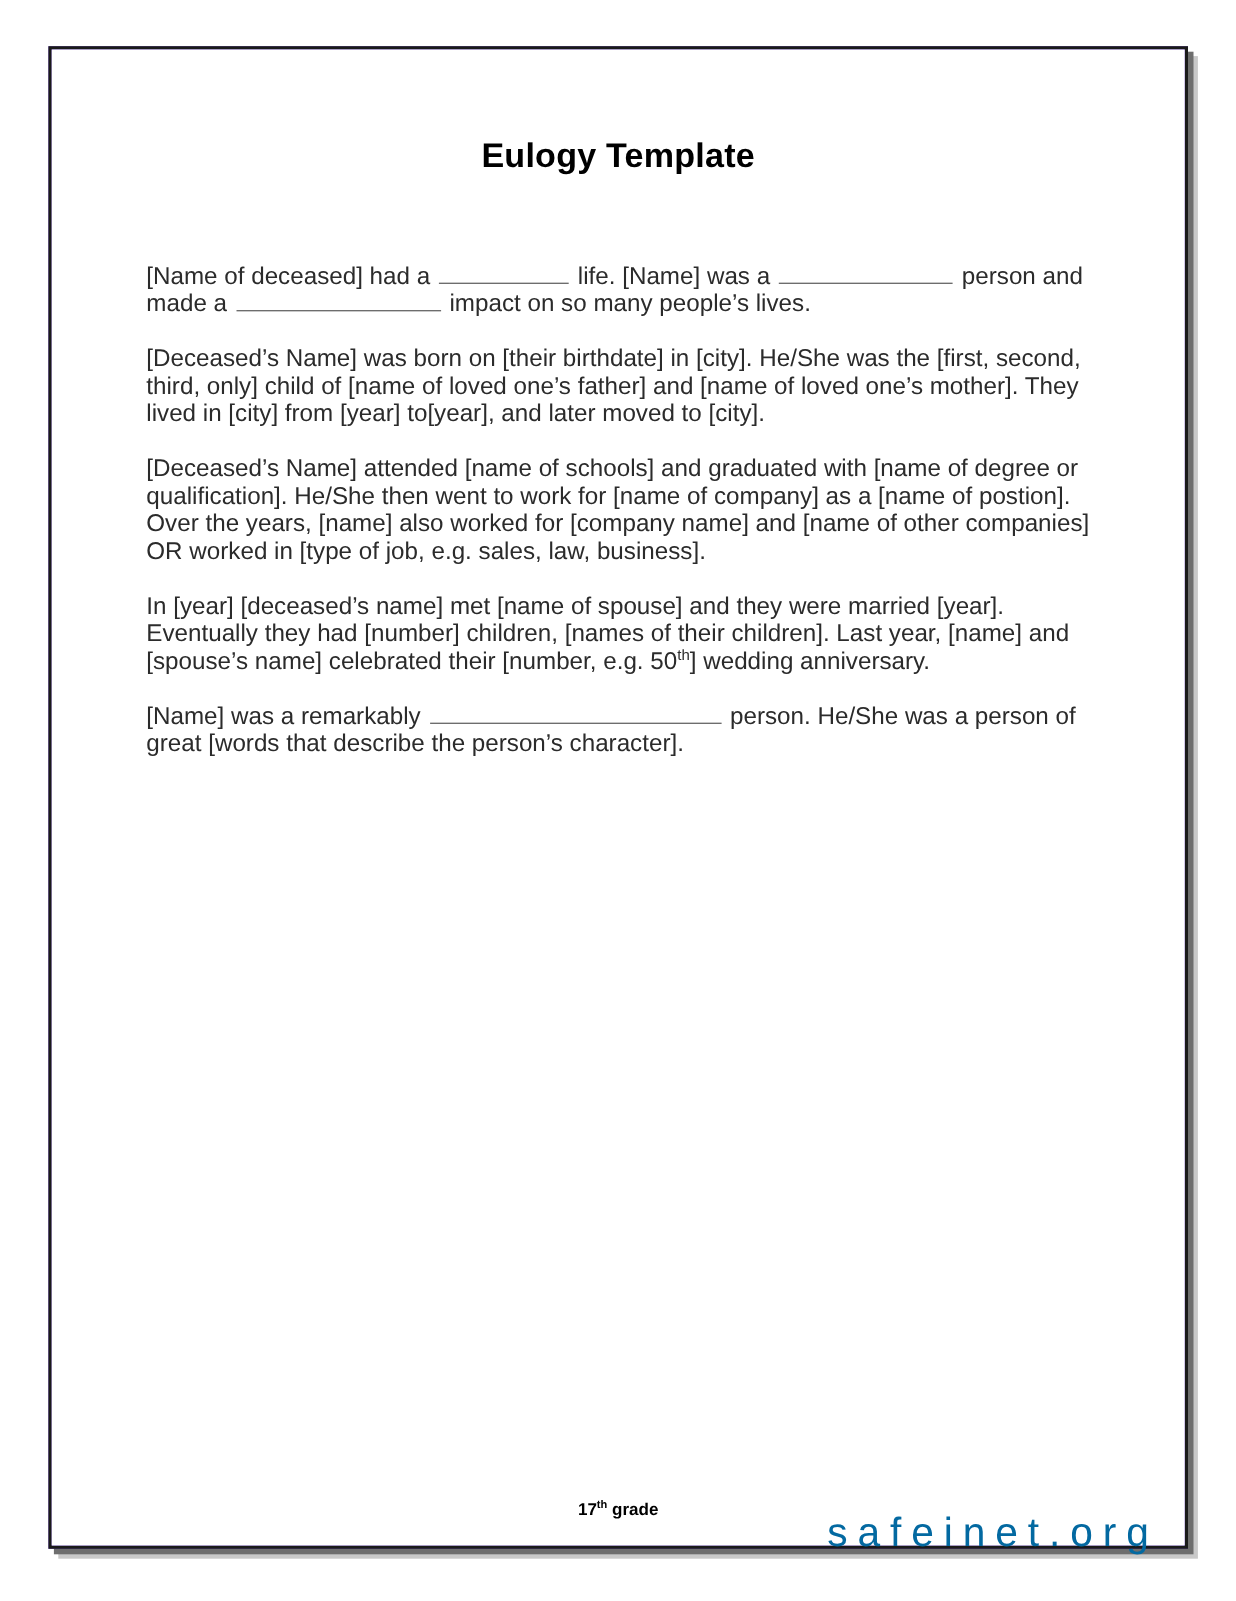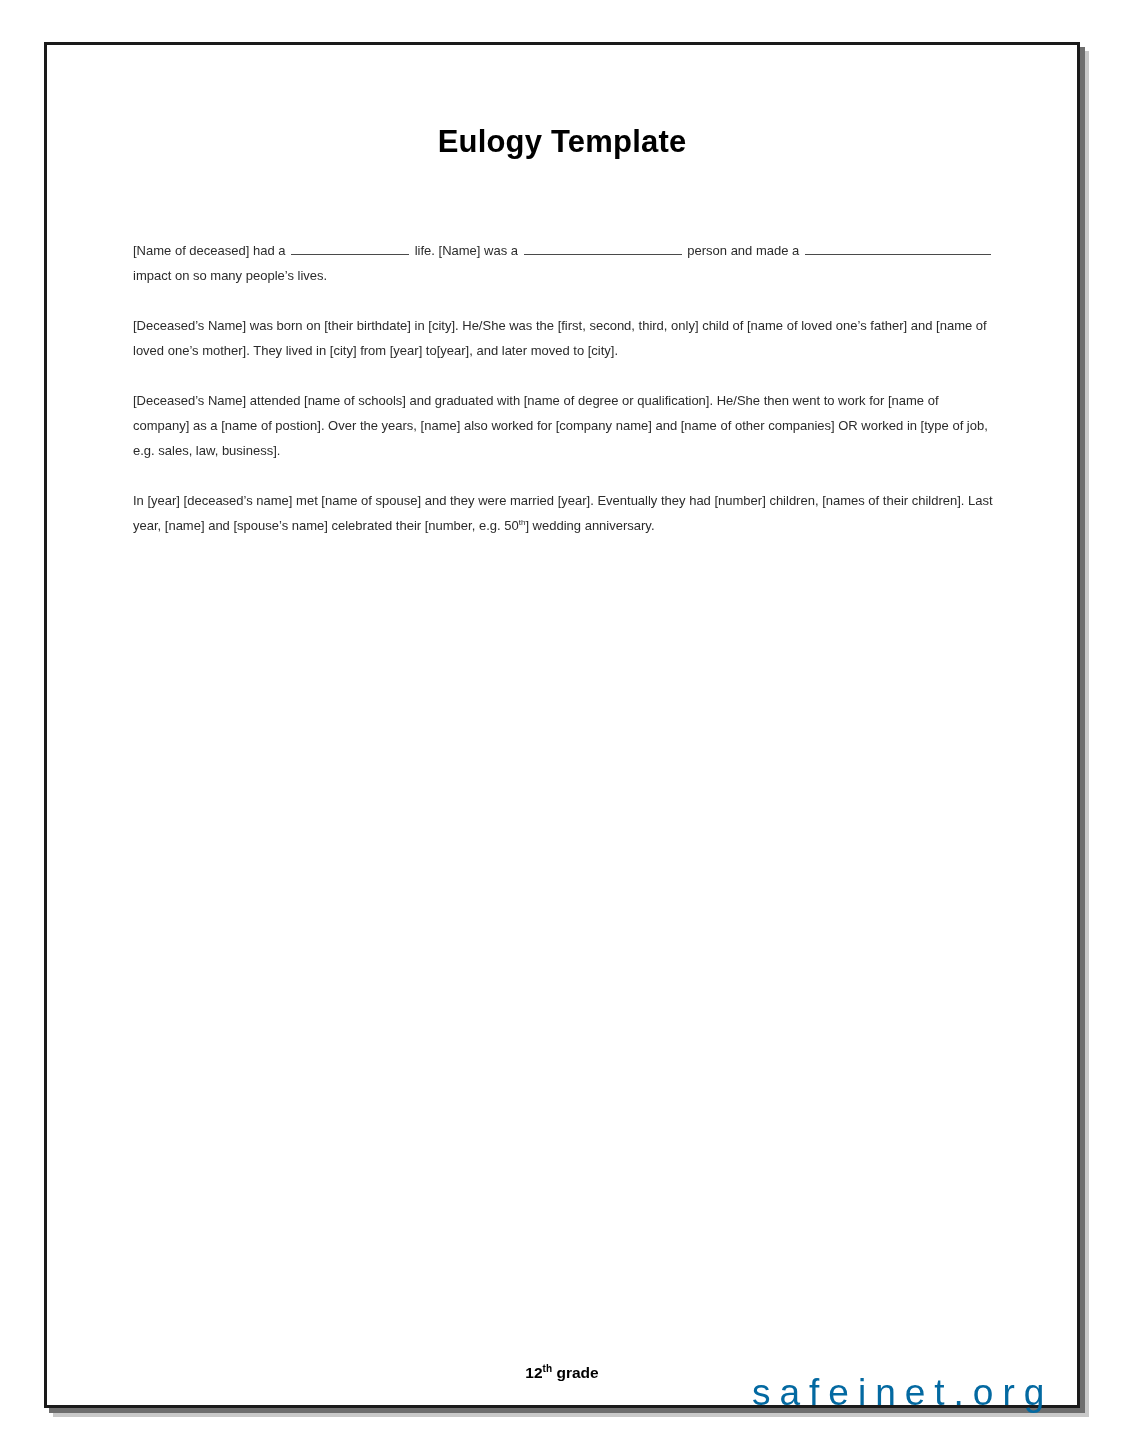--- a/index.html
+++ b/index.html
@@ -53,21 +53,21 @@
 
   
   #doc-body {
     position: absolute;
     left: 86px;
     top: 193px;
     width: 862px;
   }
 
   .para {
-    font-size: 13px;
+    font-size: 22px;
     line-height: 25px;
     color: #2b2b2b;
     margin: 0 0 25px 0;
     text-align: left;
   }
 
   
   .blank {
     display: inline-block;
     border-bottom: 1.5px solid #4a4a4a;
@@ -120,20 +120,21 @@
 <div id="page-frame">
   <div id="page-inner">
 
     <h1 id="doc-title">Eulogy Template</h1>
 
     <div id="doc-body">
         <p class="para"><span>[Name of deceased] had a </span><span class="blank w-sm"></span><span> life. [Name] was a </span><span class="blank w-md"></span><span> person and made a </span><span class="blank w-lg"></span><span> impact on so many people’s lives.</span></p>
         <p class="para"><span>[Deceased’s Name] was born on [their birthdate] in [city]. He/She was the [first, second, third, only] child of [name of loved one’s father] and [name of loved one’s mother]. They lived in [city] from [year] to[year], and later moved to [city].</span></p>
         <p class="para"><span>[Deceased’s Name] attended [name of schools] and graduated with [name of degree or qualification]. He/She then went to work for [name of company] as a [name of postion]. Over the years, [name] also worked for [company name] and [name of other companies] OR worked in [type of job, e.g. sales, law, business].</span></p>
         <p class="para"><span>In [year] [deceased’s name] met [name of spouse] and they were married [year]. Eventually they had [number] children, [names of their children]. Last year, [name] and [spouse’s name] celebrated their [number, e.g. 50</span><sup class="ord">th</sup><span>] wedding anniversary.</span></p>
+        <p class="para"><span>[Name] was a remarkably </span><span class="blank w-xxl"></span><span> person. He/She was a person of great [words that describe the person’s character].</span></p>
       </div>
 
-    <div id="footer-grade"><span>12</span><sup class="ord">th</sup><span> grade</span></div>
+    <div id="footer-grade"><span>17</span><sup class="ord">th</sup><span> grade</span></div>
 
   </div>
 </div>
 
 <div id="watermark">safeinet.org</div>
 
 </body></html>

